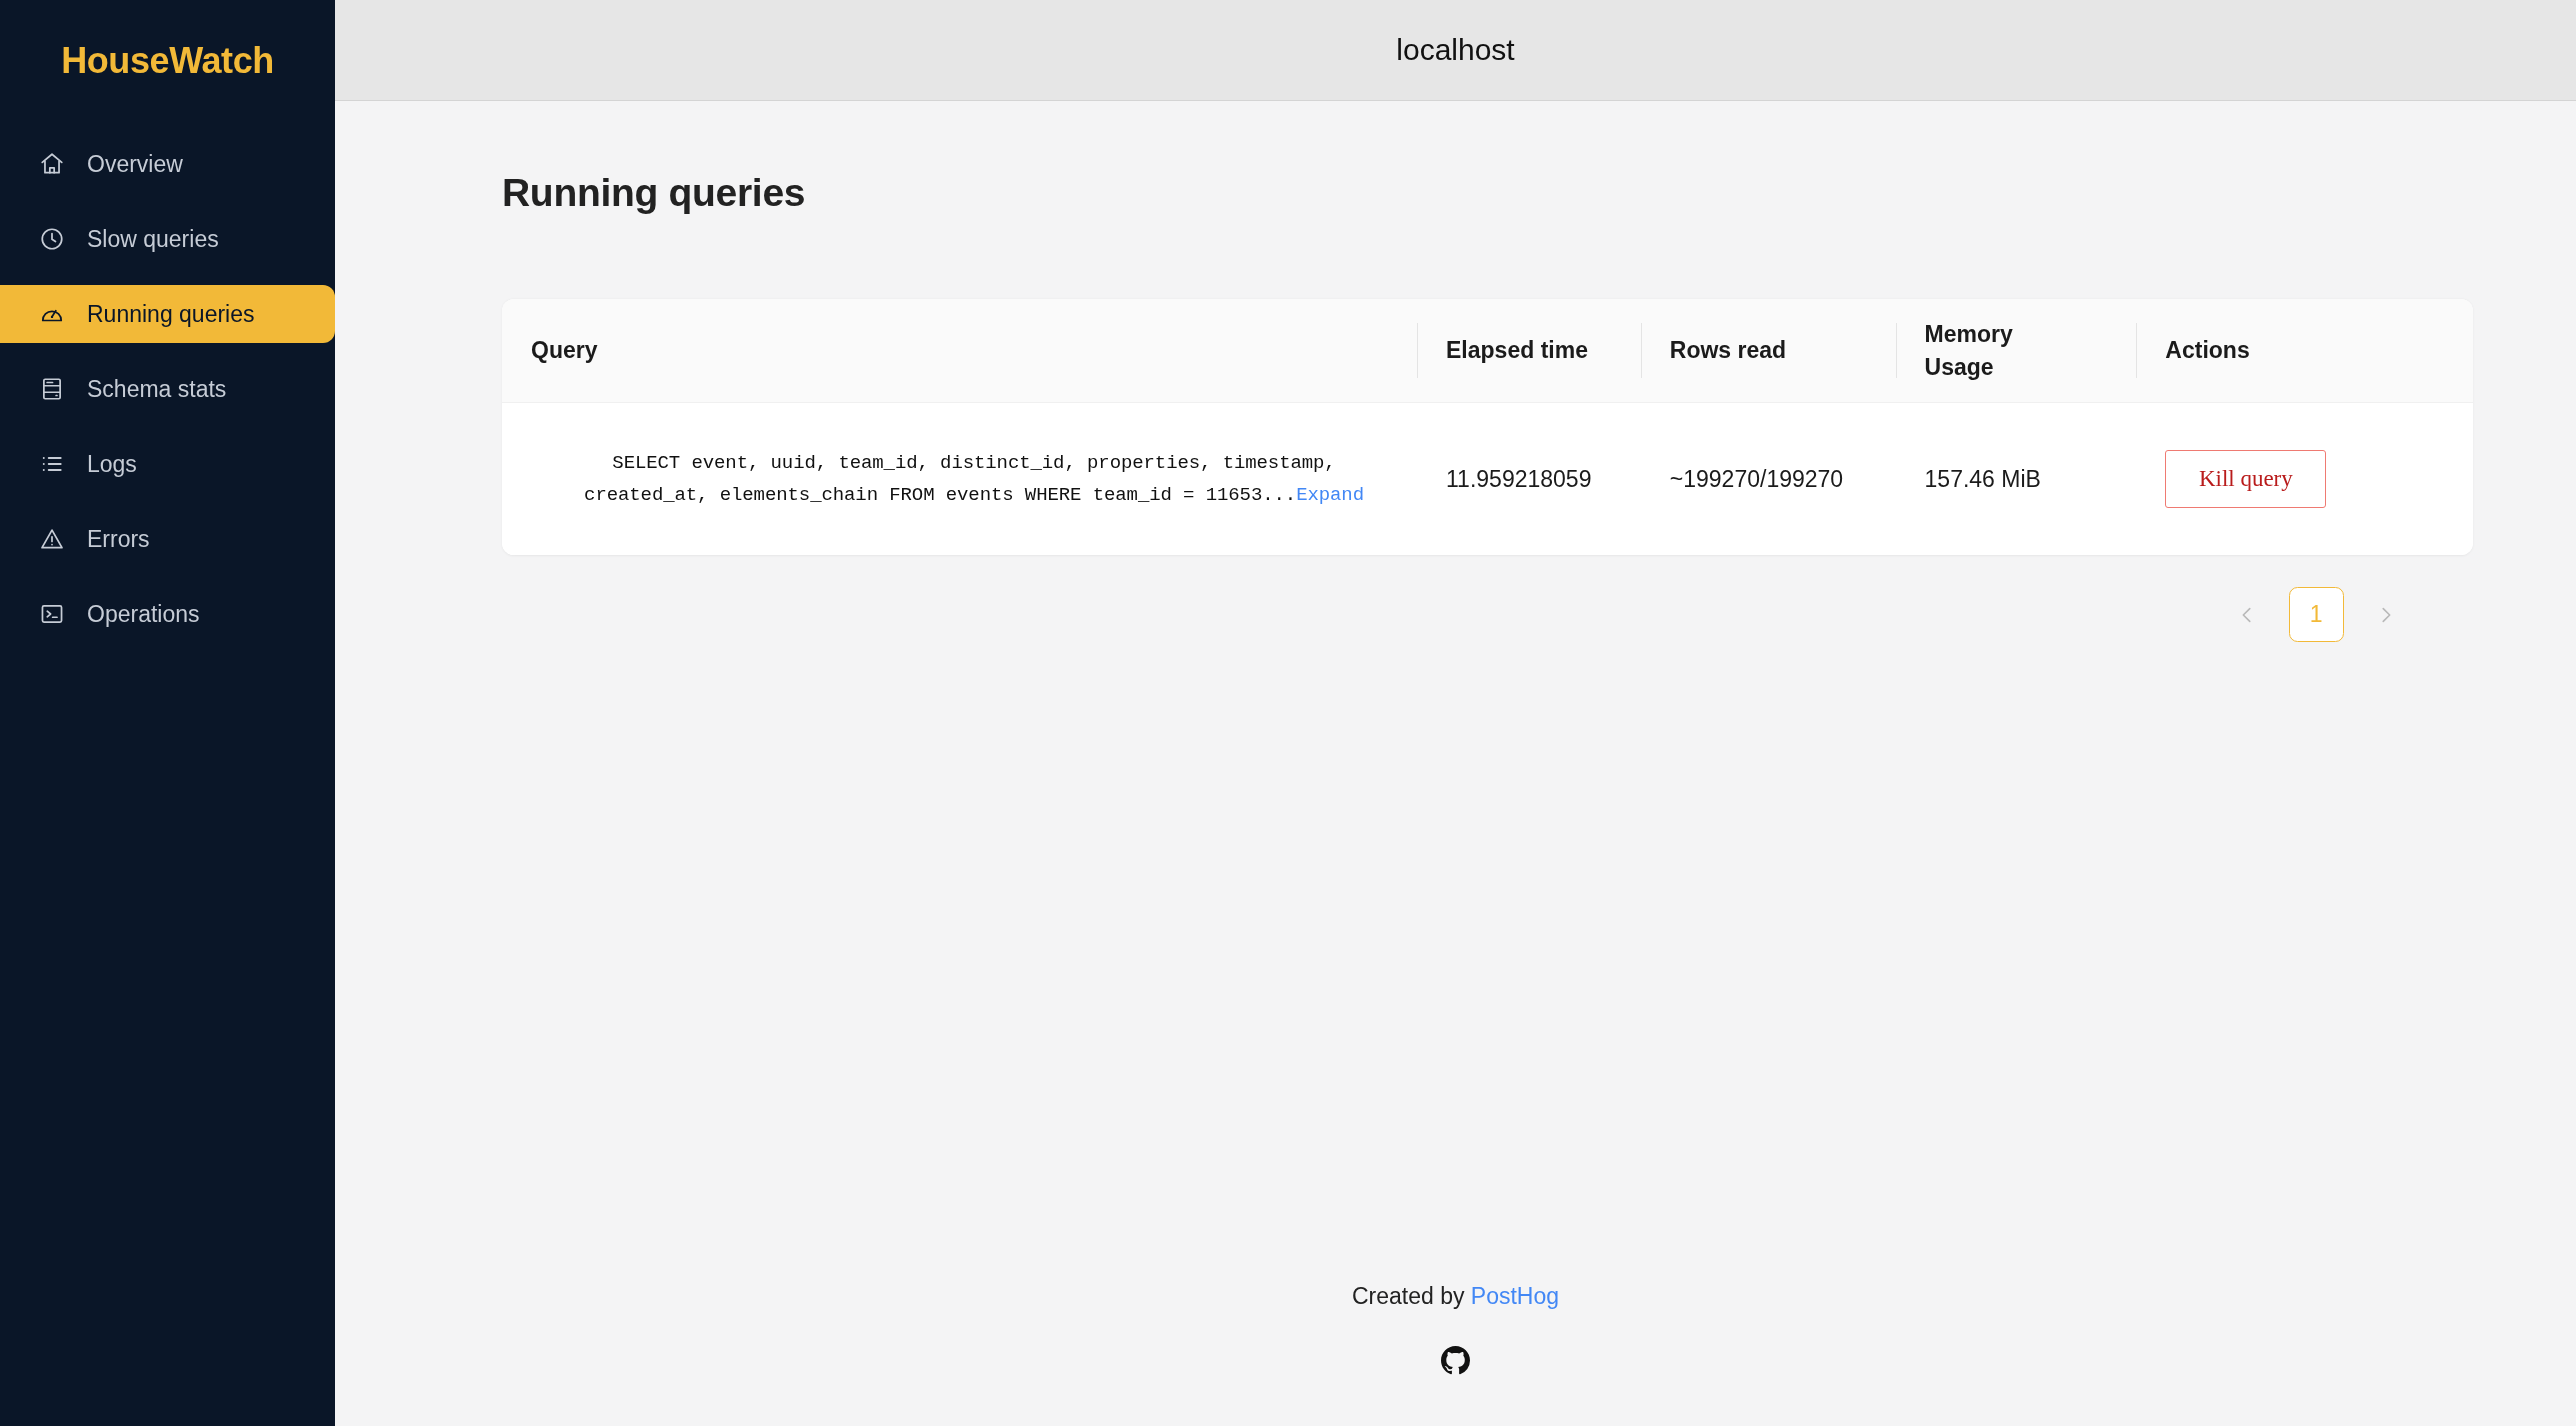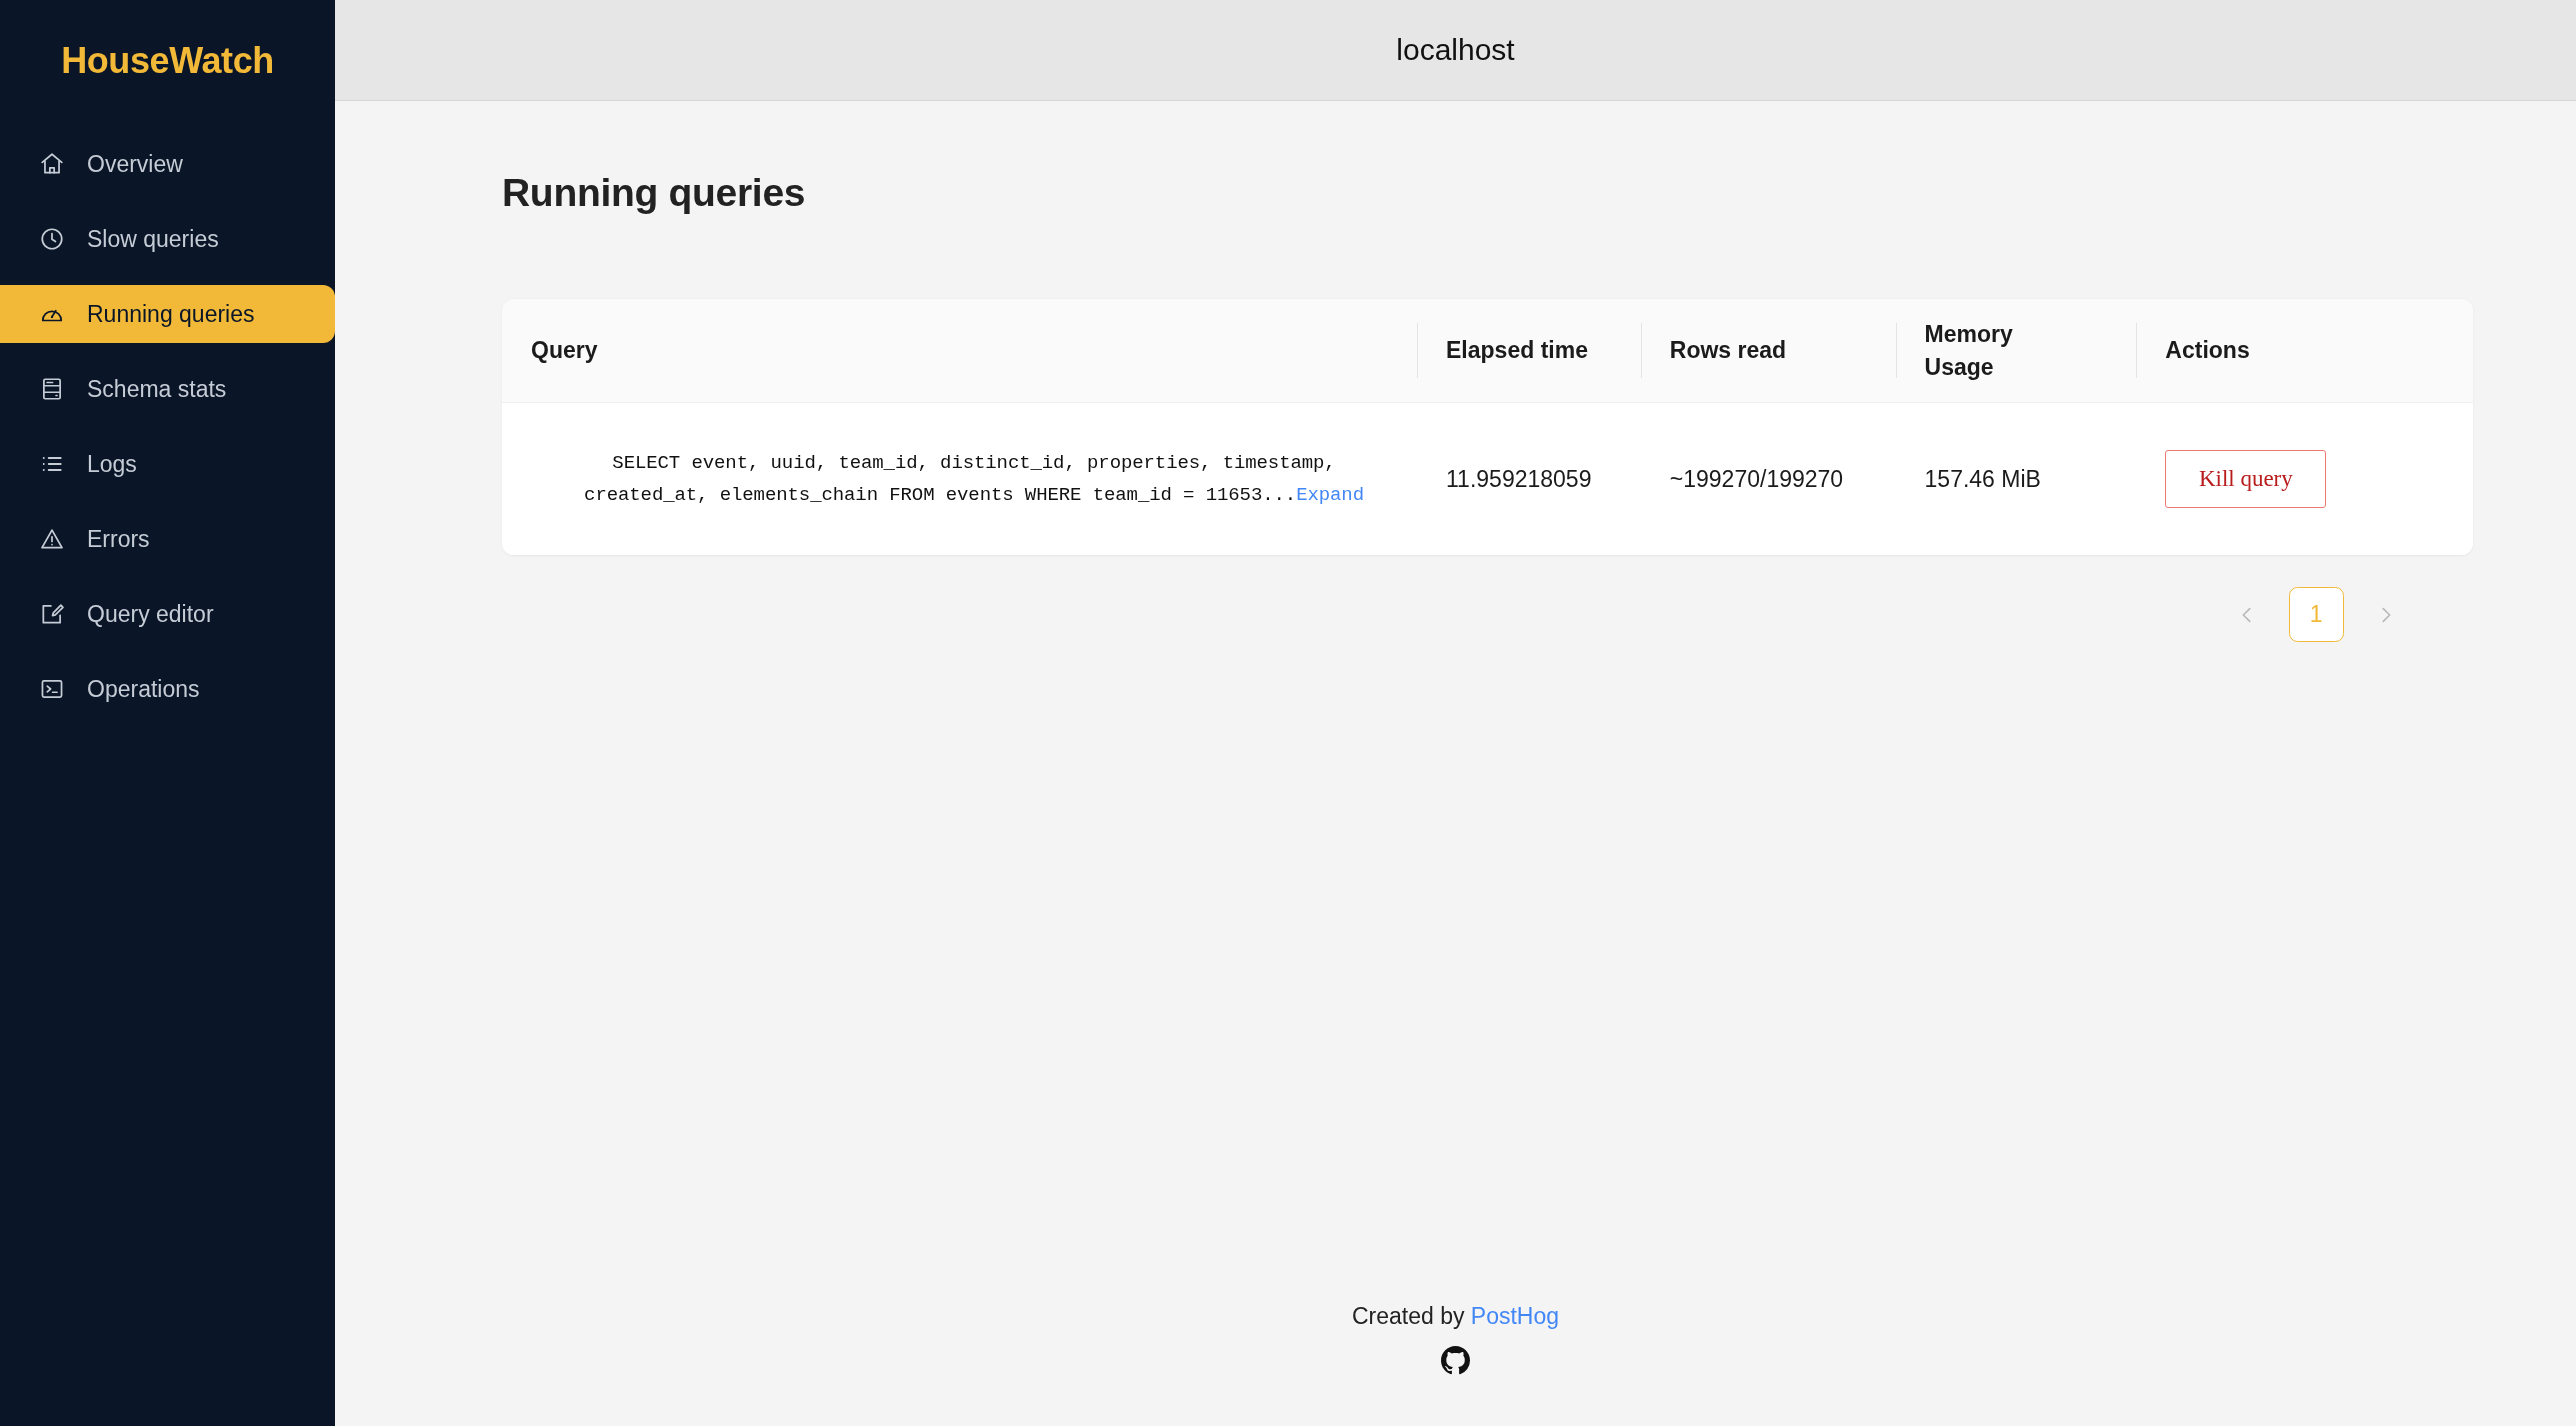--- a/index.html
+++ b/index.html
@@ -216,21 +216,21 @@
 
   
   .footer {
     position: absolute;
     left: 0;
     right: 0;
     bottom: 48px;
     display: flex;
     flex-direction: column;
     align-items: center;
-    gap: 16px;
+    gap: 36px;
   }
   .footer-text {
     font-size: 23px;
     color: #222;
   }
   .footer-link {
     color: #4287f5;
     text-decoration: none;
     cursor: pointer;
   }
@@ -303,29 +303,20 @@
       <span class="ico">
         <svg width="26" height="26" viewBox="0 0 24 24" fill="none" stroke="currentColor" stroke-width="1.6" stroke-linecap="round" stroke-linejoin="round">
             <path d="M12 3.8 21.2 20H2.8z"></path>
             <path d="M12 10v4.2"></path>
             <path d="M12 17.1h.02"></path>
           </svg>
       </span>
       <span class="nav-label">Errors</span>
     </div>
 
-    <div class="nav-item">
-      <span class="ico">
-        <svg width="26" height="26" viewBox="0 0 24 24" fill="none" stroke="currentColor" stroke-width="1.6" stroke-linecap="round" stroke-linejoin="round">
-            <path d="M19.5 13.2V20H4V4.5h7"></path>
-            <path d="m13.2 10.9 7-7 1.9 1.9-7 7-2.6.7z"></path>
-          </svg>
-      </span>
-      <span class="nav-label">Query editor</span>
-    </div>
 
     <div class="nav-item">
       <span class="ico">
         <svg width="26" height="26" viewBox="0 0 24 24" fill="none" stroke="currentColor" stroke-width="1.6" stroke-linecap="round" stroke-linejoin="round">
             <rect x="3.2" y="4.5" width="17.6" height="15" rx="1.4"></rect>
             <path d="m7.6 9.4 3.1 2.6-3.1 2.6"></path>
             <path d="M12.6 15h4"></path>
           </svg>
       </span>
       <span class="nav-label">Operations</span>

